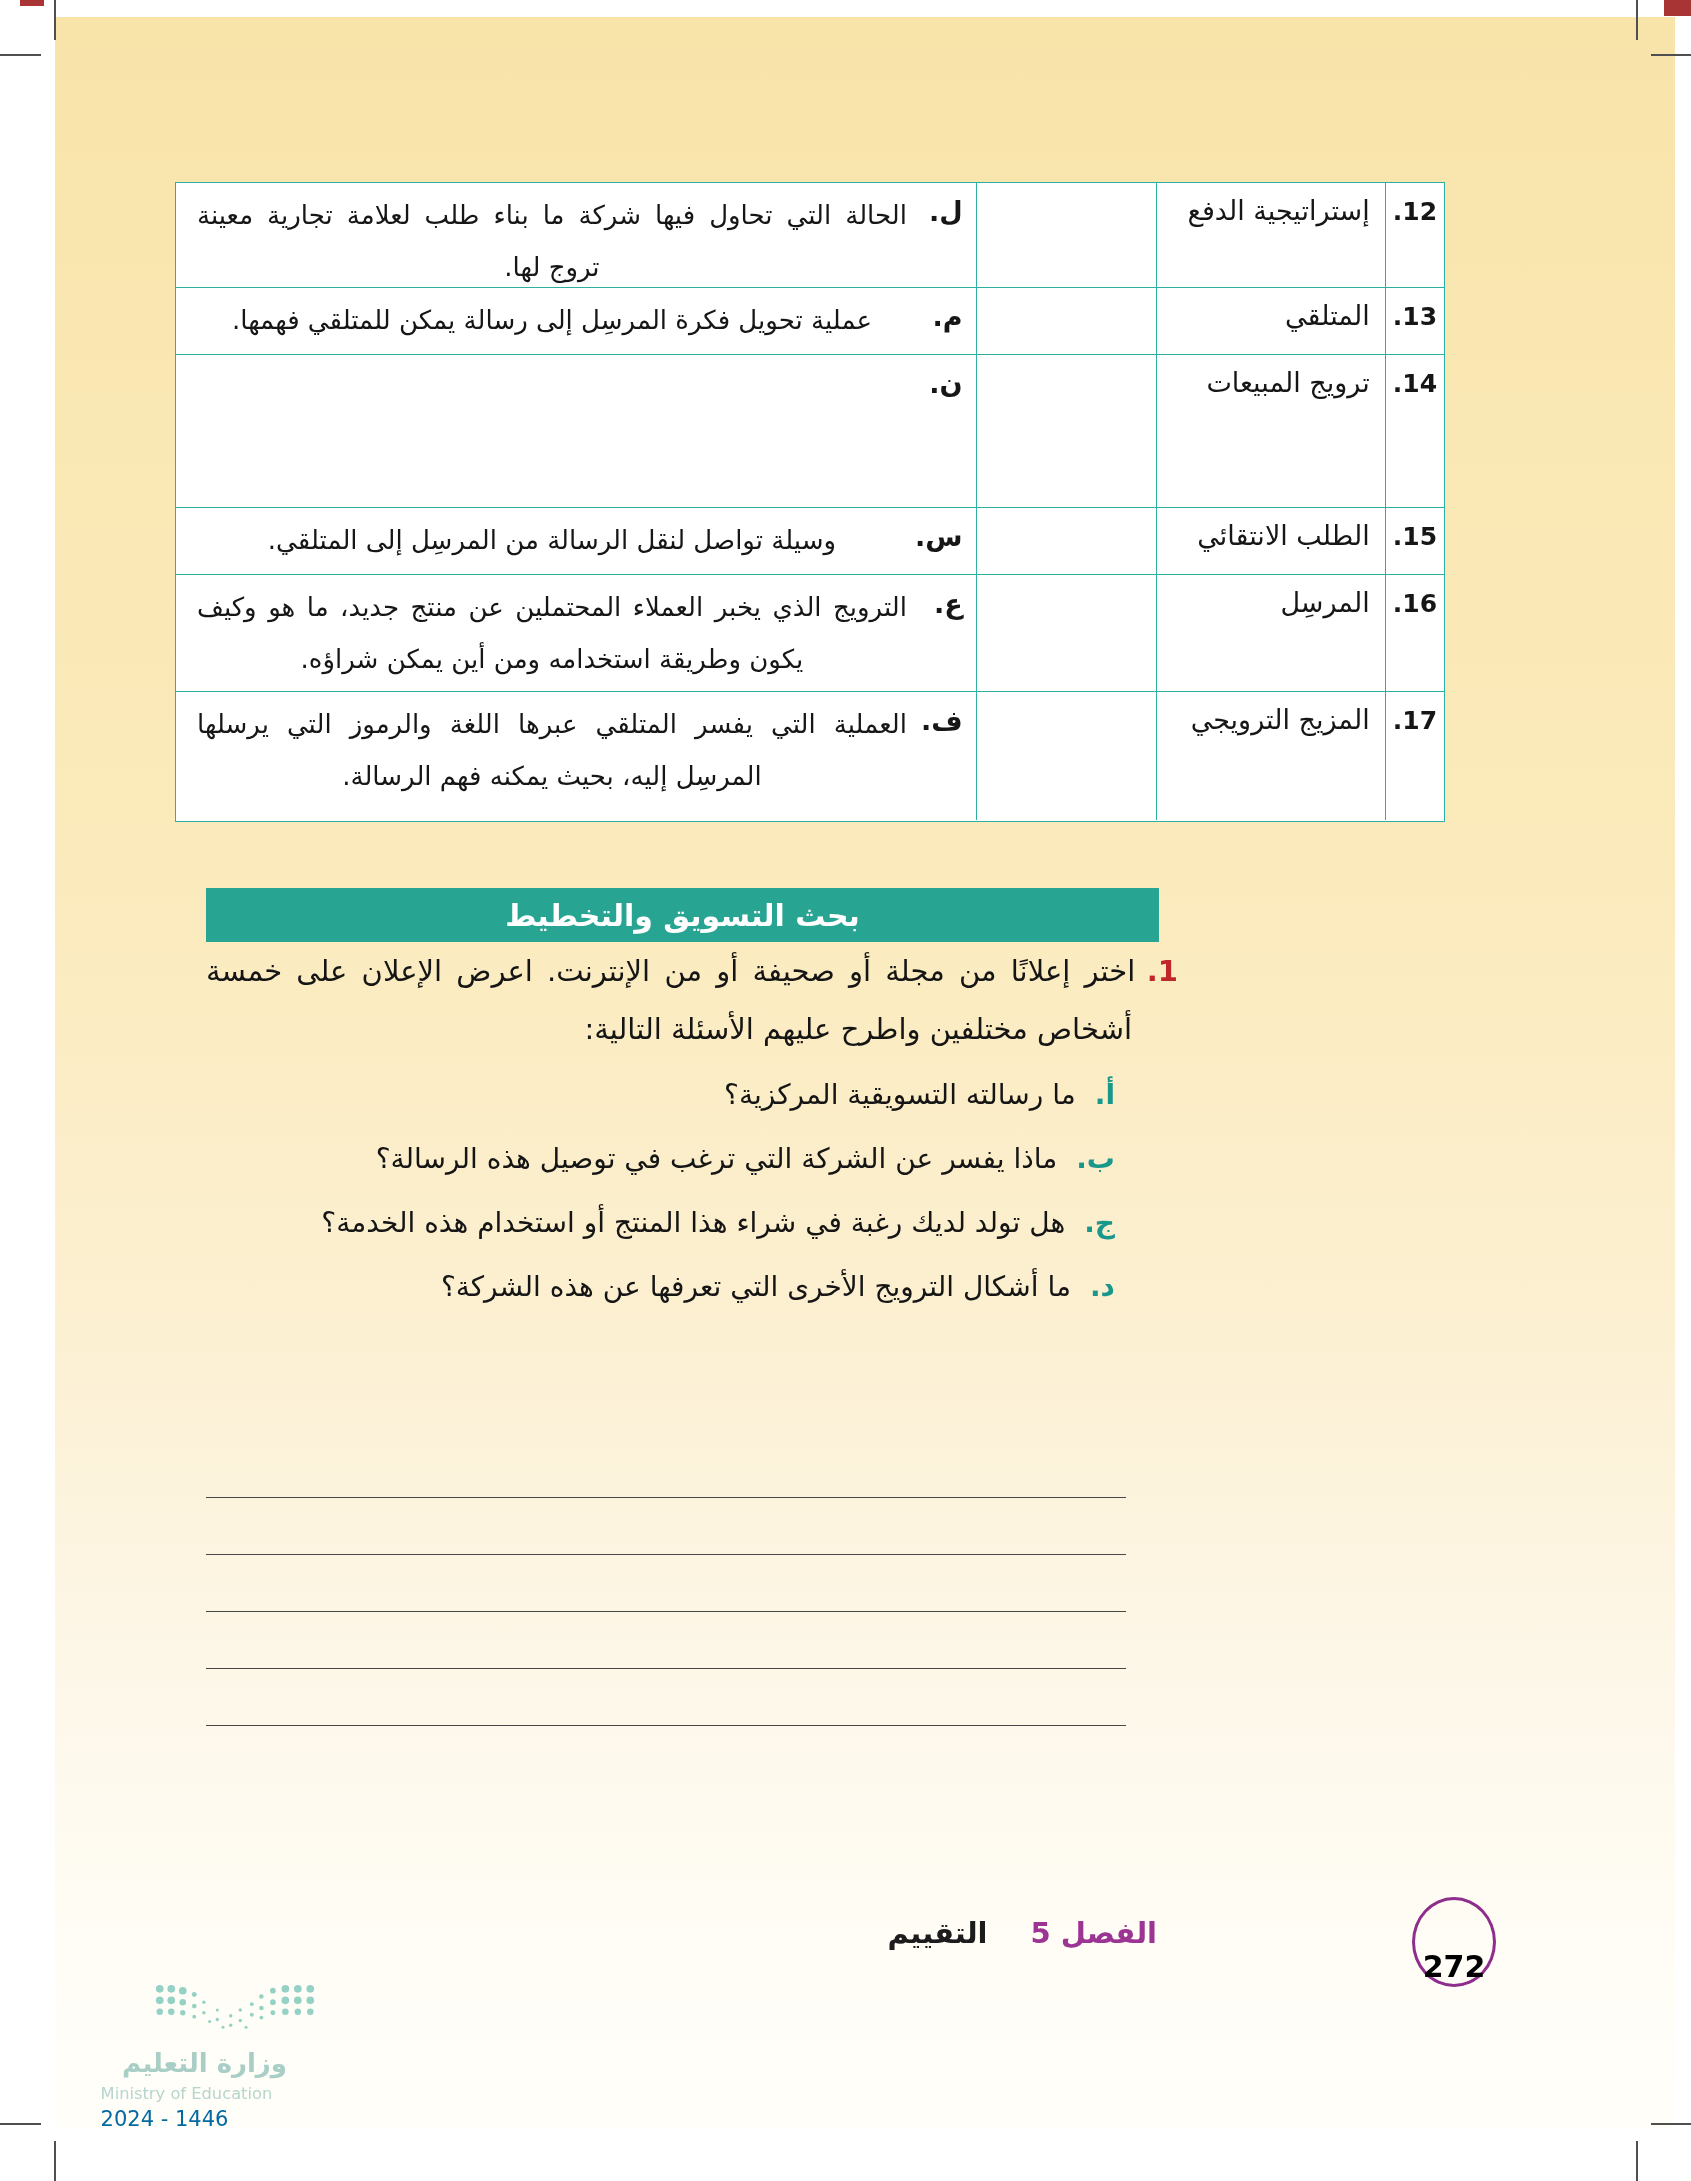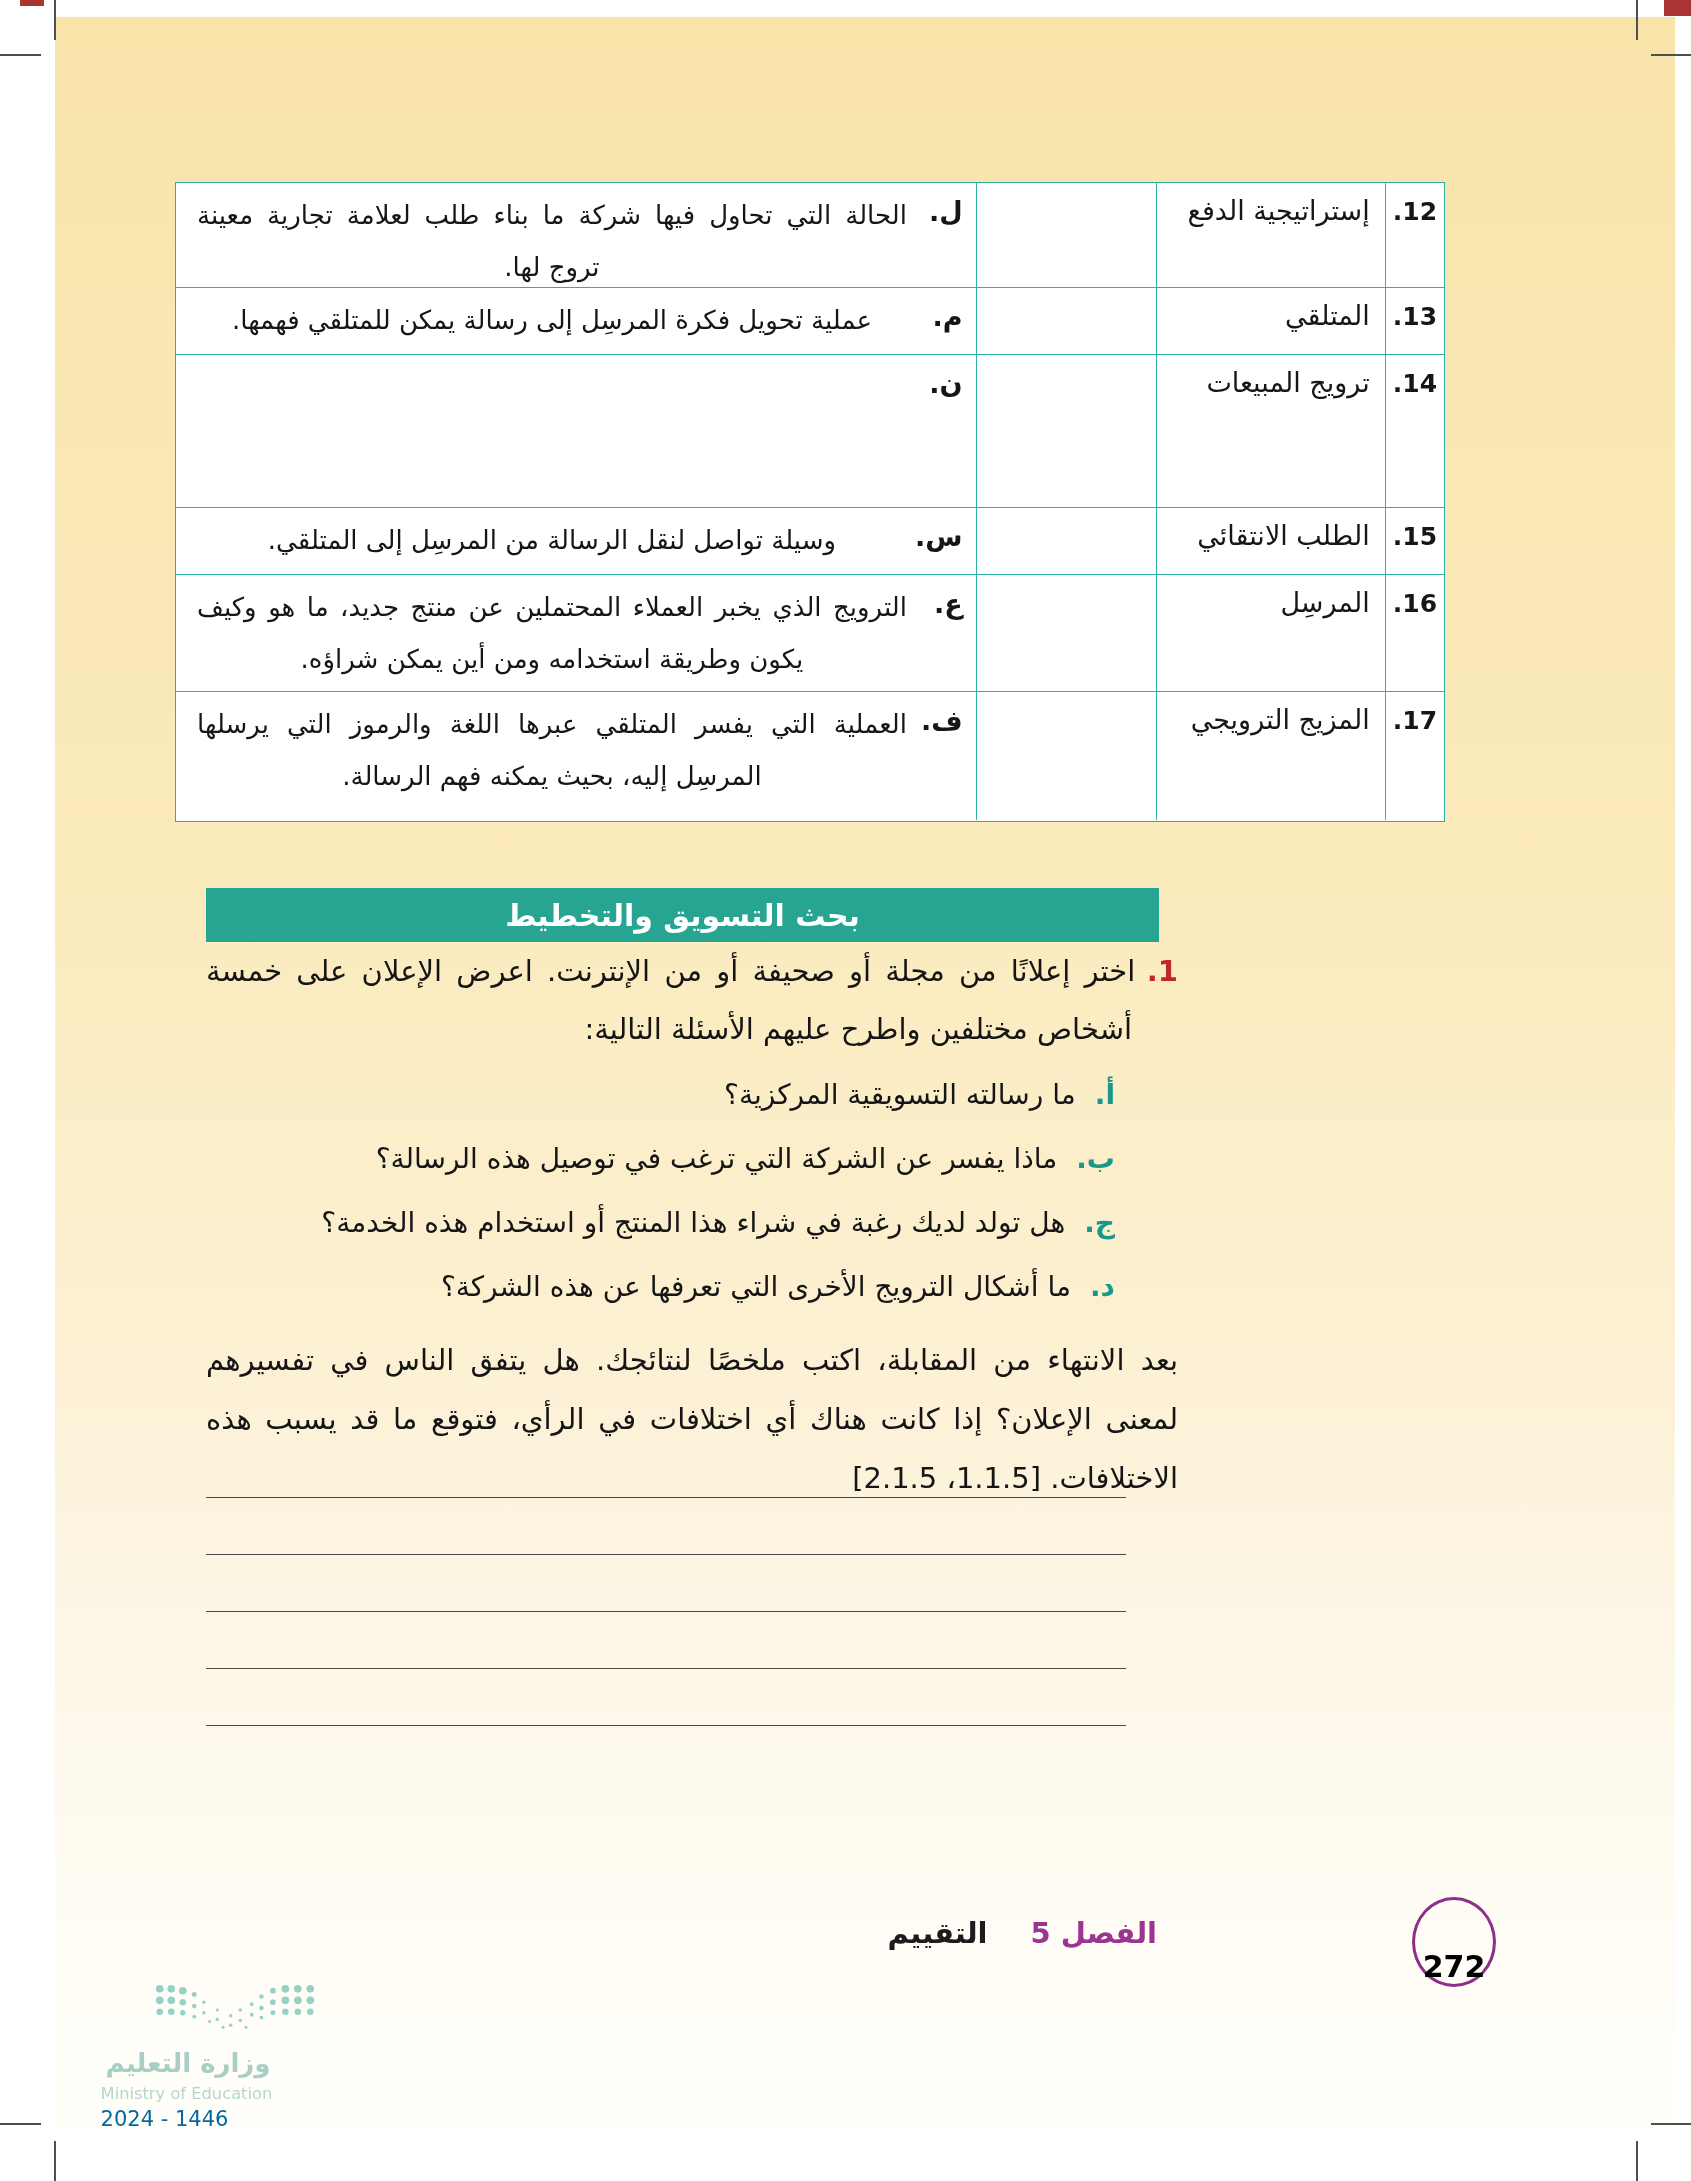--- a/index.html
+++ b/index.html
@@ -132,23 +132,23 @@
     border: 3.8px solid #8e2e8c; border-radius: 50%;
     display: flex; align-items: flex-end; justify-content: center;
     font-size: 30px; font-weight: bold; color: #000000;
     background: transparent;
   }
 
   
   .ministry-logo { position: absolute; left: 91px; top: 1981px; width: 268px; }
   .logo-dots { margin-left: 63px; display: block; }
   .logo-ar {
-    margin-top: 13.4px; margin-left: 6px;
+    margin-top: 13.4px; margin-left: 14px;
     font-size: 26px; font-weight: bold; color: #a9cec6;
-    letter-spacing: 1px; direction: rtl; text-align: center; width: 182px;
+    letter-spacing: 1px; direction: rtl; text-align: right; width: 182px;
   }
   .logo-en { margin-top: 5.7px; margin-left: 9.6px; font-size: 16.3px; color: #b7d5ce; }
   .logo-years { margin-top: 3.8px; margin-left: 9.6px; font-size: 21px; color: #0369a1; }
 </style>
 </head>
 <body>
 
 <div class="canvas">
   <div class="page"></div>
 
@@ -241,21 +241,20 @@
         <span class="q-letter">ب.</span><span class="q-text">ماذا يفسر عن الشركة التي ترغب في توصيل هذه الرسالة؟</span>
       </div>
       <div class="q">
         <span class="q-letter">ج.</span><span class="q-text">هل تولد لديك رغبة في شراء هذا المنتج أو استخدام هذه الخدمة؟</span>
       </div>
       <div class="q">
         <span class="q-letter">د.</span><span class="q-text">ما أشكال الترويج الأخرى التي تعرفها عن هذه الشركة؟</span>
       </div>
     </div>
 
-    <p class="closing">بعد الانتهاء من المقابلة، اكتب ملخصًا لنتائجك. هل يتفق الناس في تفسيرهم لمعنى الإعلان؟ إذا كانت هناك أي اختلافات في الرأي، فتوقع ما قد يسبب هذه الاختلافات. [1.1.5، 2.1.5]</p>
   </div>
 
   <div class="answer-lines">
     <div class="ans-line"></div>
     <div class="ans-line"></div>
     <div class="ans-line"></div>
     <div class="ans-line"></div>
     <div class="ans-line"></div>
   </div>
 

